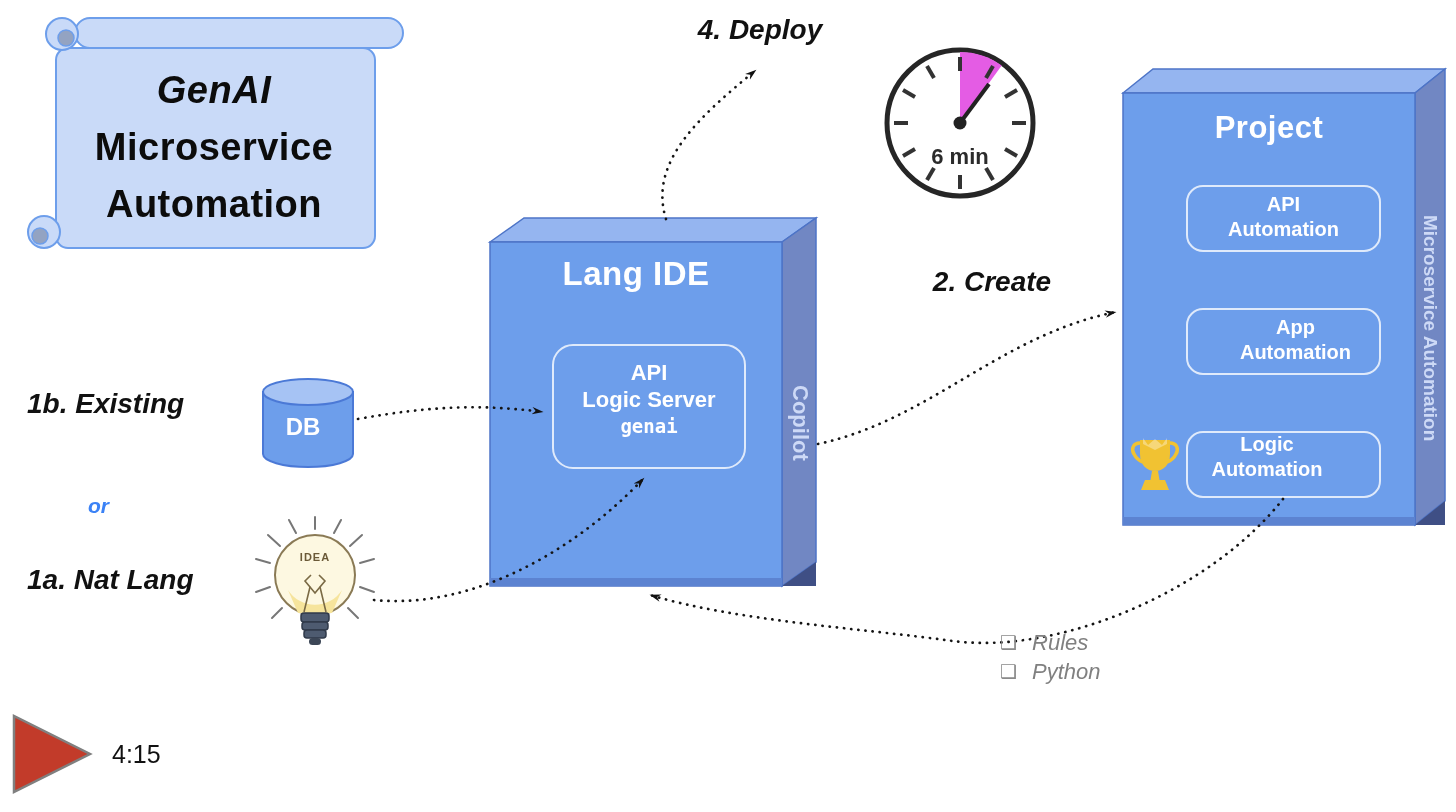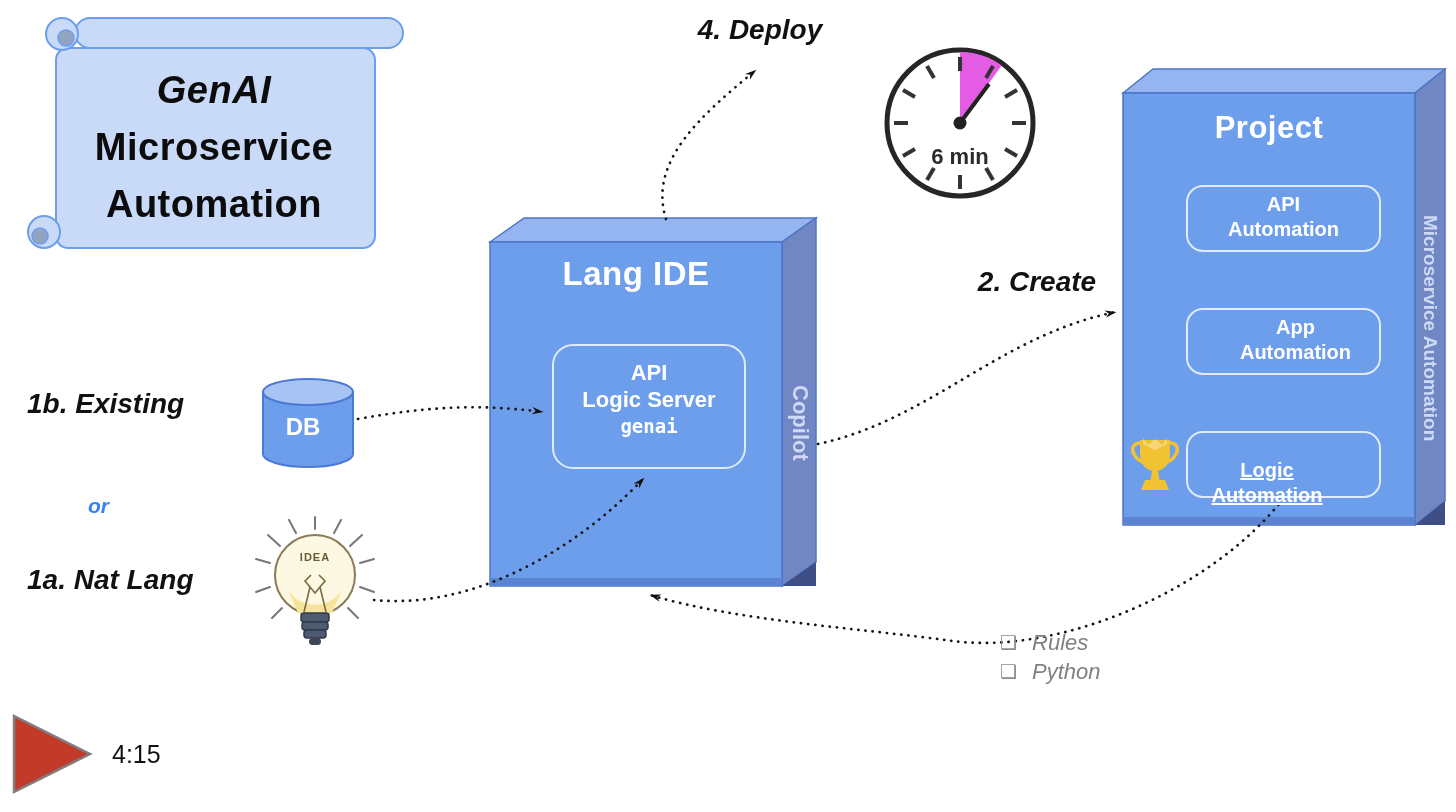--- a/index.html
+++ b/index.html
@@ -140,41 +140,41 @@
     <polygon points="14,716 14,792 90,754" fill="#c23b2a" stroke="#808080" stroke-width="2.5"></polygon>
   </svg>
 
   <div class="txt banner-text">
     <div class="it">GenAI</div>
     <div>Microservice</div>
     <div>Automation</div>
   </div>
 
   <div class="txt step-label" style="left:640px; top:14px; width:240px;">4. Deploy</div>
-  <div class="txt step-label" style="left:942px; top:266px; width:190px;">2. Create</div>
+  <div class="txt step-label" style="left:897px; top:266px; width:190px;">2. Create</div>
   <div class="txt step-label" style="left:27px; top:388px;">1b. Existing</div>
   <div class="txt gray-it" style="left:88px; top:494px; font-size:21px; font-weight:600;">or</div>
   <div class="txt step-label" style="left:27px; top:564px;">1a. Nat Lang</div>
 
   <div class="txt" style="left:905px; top:144px; width:110px; text-align:center; font-size:22px; font-weight:700; color:#2b2b2b;">6 min</div>
 
   <div class="txt box-title" style="left:490px; top:255px; width:292px; font-size:33px;">Lang IDE</div>
   <div class="txt inner-text" style="left:553px; top:359px; width:192px;">
     <div class="l">API</div>
     <div class="l">Logic Server</div>
     <div class="code">genai</div>
   </div>
   <div class="txt side-label" style="left:784px; top:348px; width:32px; height:150px; font-size:22px; line-height:32px;">Copilot</div>
 
   <div class="txt box-title" style="left:1123px; top:110px; width:292px; font-size:31px;">Project</div>
   <div class="txt module-label" style="left:1187px; top:192px; width:193px;">API
 Automation</div>
   <div class="txt module-label" style="left:1187px; top:315px; width:193px;margin-left:12px;">App
 Automation</div>
-  <div class="txt module-label" style="left:1187px; top:458px; width:160px;text-decoration:underline;">Logic
+  <div class="txt module-label" style="left:1187px; top:432px; width:160px;">Logic
 Automation</div>
   <div class="txt side-label" style="left:1414px; top:156px; width:32px; height:345px; font-size:19px; line-height:32px;">Microservice Automation</div>
 
   <div class="txt" style="left:263px; top:413px; width:80px; text-align:center; font-size:24px; font-weight:700; color:#fff;">DB</div>
 
   <div class="txt" style="left:287px; top:551px; width:56px; text-align:center; font-size:11px; font-weight:700; color:#6b5a38; letter-spacing:1px;">IDEA</div>
 
   <div class="txt" style="left:1000px; top:628px;">
     <div class="chk-row">
       <span class="bullet">❑</span>

